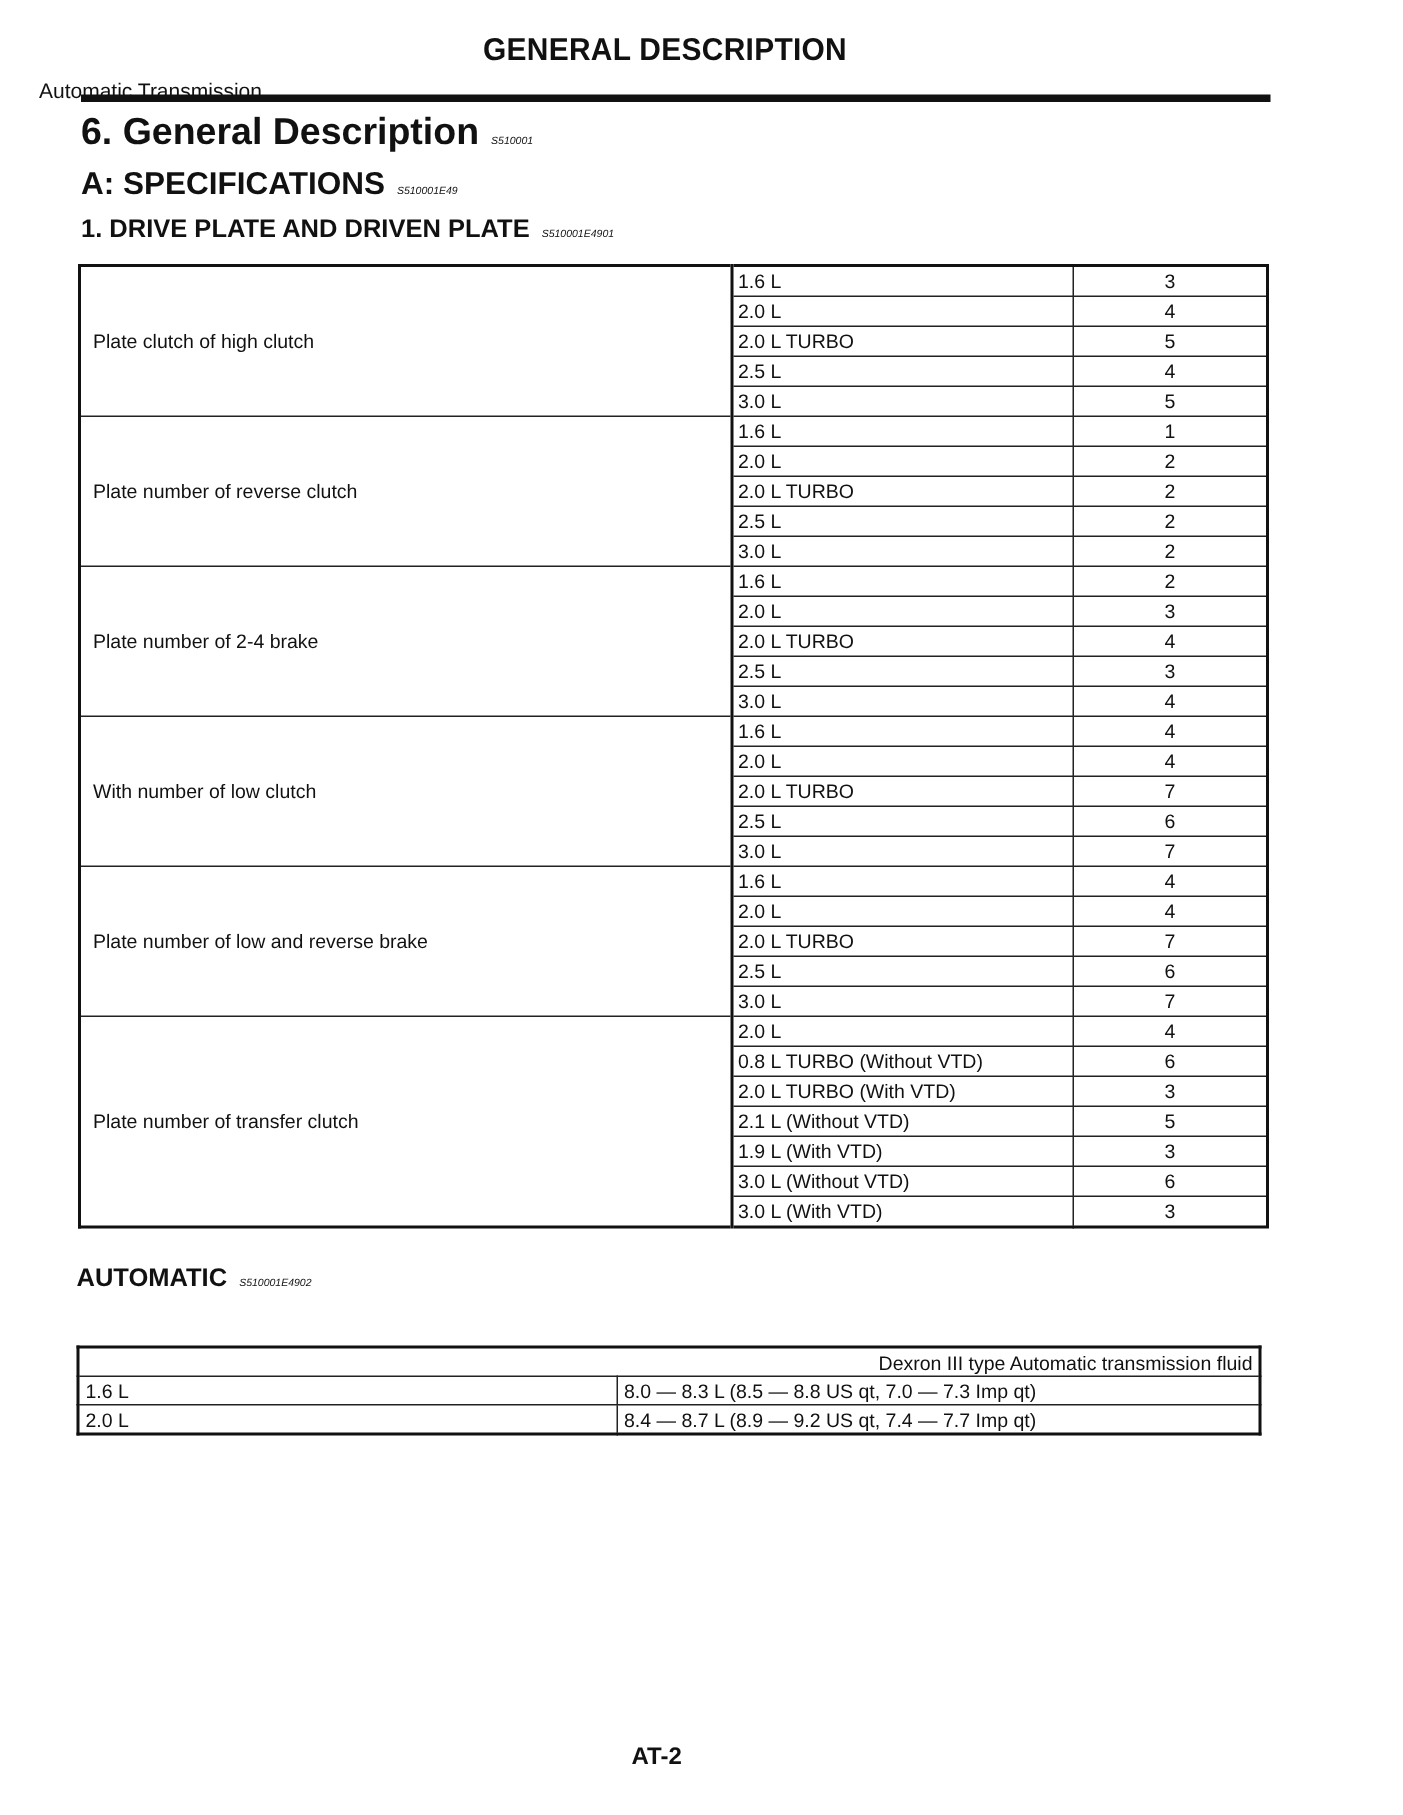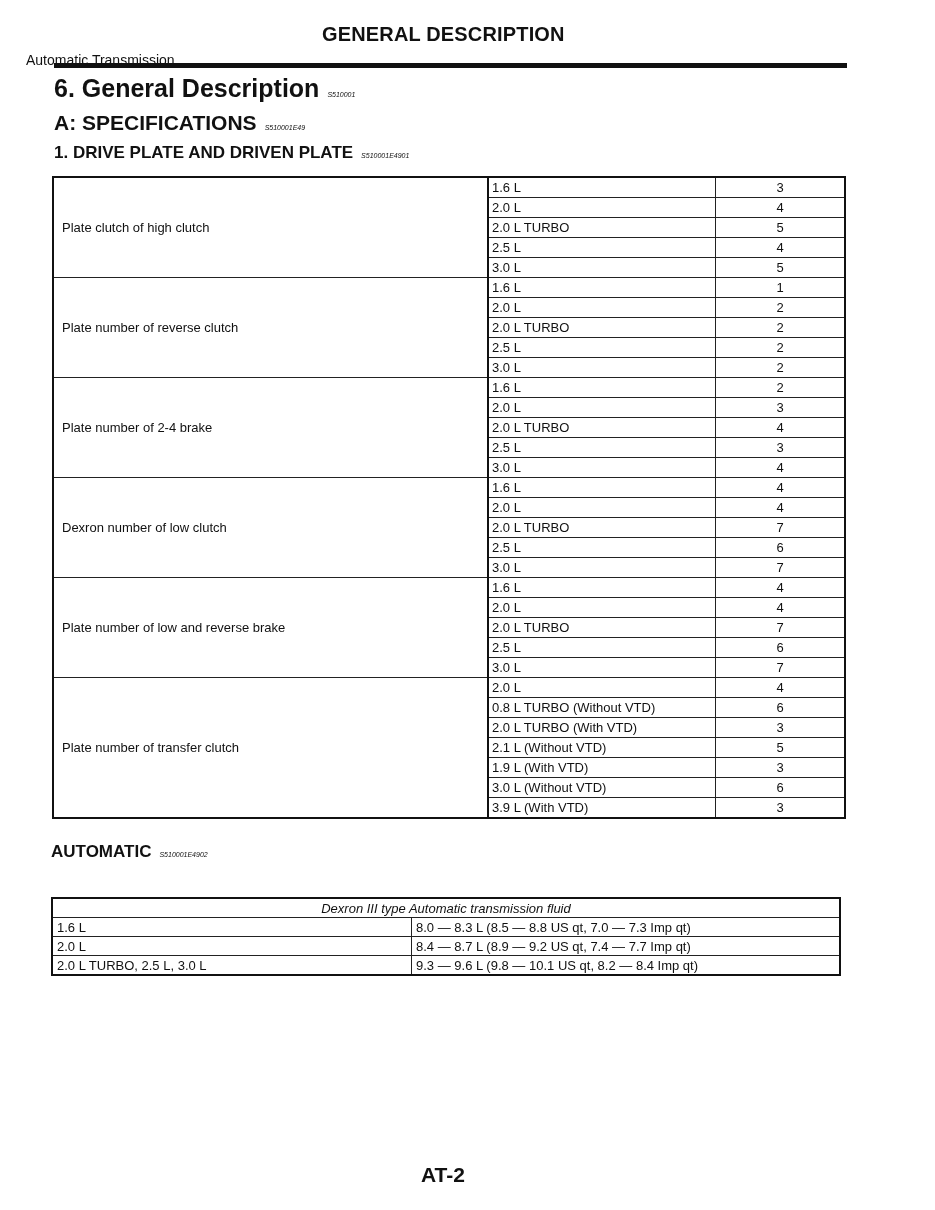--- a/index.html
+++ b/index.html
@@ -12,23 +12,23 @@
   .h3 { position: absolute; left: 54px; top: 143px; font-size: 17px; font-weight: bold; }
   .code { font-size: 7px; font-style: italic; font-weight: normal; margin-left: 8px; letter-spacing: 0; }
   table.spec { position: absolute; left: 52px; top: 176px; width: 794px; border-collapse: collapse; border: 2px solid #111; font-size: 13px; }
   table.spec td { border: 1px solid #222; height: 19px; padding: 0 3px; }
   table.spec td.item { width: 422px; padding-left: 8px; vertical-align: middle; }
   table.spec td.variant { width: 220px; border-left: 2px solid #111; }
   table.spec td.value { text-align: center; border-right: 2px solid #111; }
   .h4 { position: absolute; left: 51px; top: 842px; font-size: 17px; font-weight: bold; line-height: 20px; }
   table.fluid { position: absolute; left: 51px; top: 897px; width: 790px; border-collapse: collapse; border: 2px solid #111; font-size: 13px; }
   table.fluid td { border: 1px solid #222; height: 18px; padding: 0 4px; }
-  table.fluid td.fh { text-align: center; font-style: italic; }
+  table.fluid td.fh { text-align: right; }
   table.fluid td.eng { width: 350px; }
-  .footer { position: absolute; left: 421px; top: 1163px; font-size: 21px; font-weight: bold; }
+  .footer { position: absolute; left: 421px; top: 1163px; font-size: 16px; font-weight: bold; }
 </style>
 </head>
 <body>
 
 <div>
   <div class="header-section">Automatic Transmission</div>
   <div class="header-title">GENERAL DESCRIPTION</div>
   <div class="header-rule"></div>
 </div>
 
@@ -101,21 +101,21 @@
       </tr>
       <tr>
         <td class="variant">2.5 L</td>
         <td class="value">3</td>
       </tr>
       <tr>
         <td class="variant">3.0 L</td>
         <td class="value">4</td>
       </tr>
       <tr>
-        <td class="item" rowspan="5">Dexron number of low clutch</td>
+        <td class="item" rowspan="5">With number of low clutch</td>
         <td class="variant">1.6 L</td>
         <td class="value">4</td>
       </tr>
       <tr>
         <td class="variant">2.0 L</td>
         <td class="value">4</td>
       </tr>
       <tr>
         <td class="variant">2.0 L TURBO</td>
         <td class="value">7</td>
@@ -168,21 +168,21 @@
       </tr>
       <tr>
         <td class="variant">1.9 L (With VTD)</td>
         <td class="value">3</td>
       </tr>
       <tr>
         <td class="variant">3.0 L (Without VTD)</td>
         <td class="value">6</td>
       </tr>
       <tr>
-        <td class="variant">3.9 L (With VTD)</td>
+        <td class="variant">3.0 L (With VTD)</td>
         <td class="value">3</td>
       </tr>
     </tbody>
 </table>
 
 <div class="h4">
   <div><span>AUTOMATIC</span><span class="code">S510001E4902</span></div>
 </div>
 
 <table class="fluid">
@@ -191,20 +191,16 @@
       <td class="fh" colspan="2">Dexron III type Automatic transmission fluid</td>
     </tr>
   <tr>
         <td class="eng">1.6 L</td>
         <td>8.0 — 8.3 L (8.5 — 8.8 US qt, 7.0 — 7.3 Imp qt)</td>
       </tr>
       <tr>
         <td class="eng">2.0 L</td>
         <td>8.4 — 8.7 L (8.9 — 9.2 US qt, 7.4 — 7.7 Imp qt)</td>
       </tr>
-      <tr>
-        <td class="eng">2.0 L TURBO, 2.5 L, 3.0 L</td>
-        <td>9.3 — 9.6 L (9.8 — 10.1 US qt, 8.2 — 8.4 Imp qt)</td>
-      </tr>
     </tbody>
 </table>
 
 <div class="footer">AT-2</div>
 
 </body></html>

